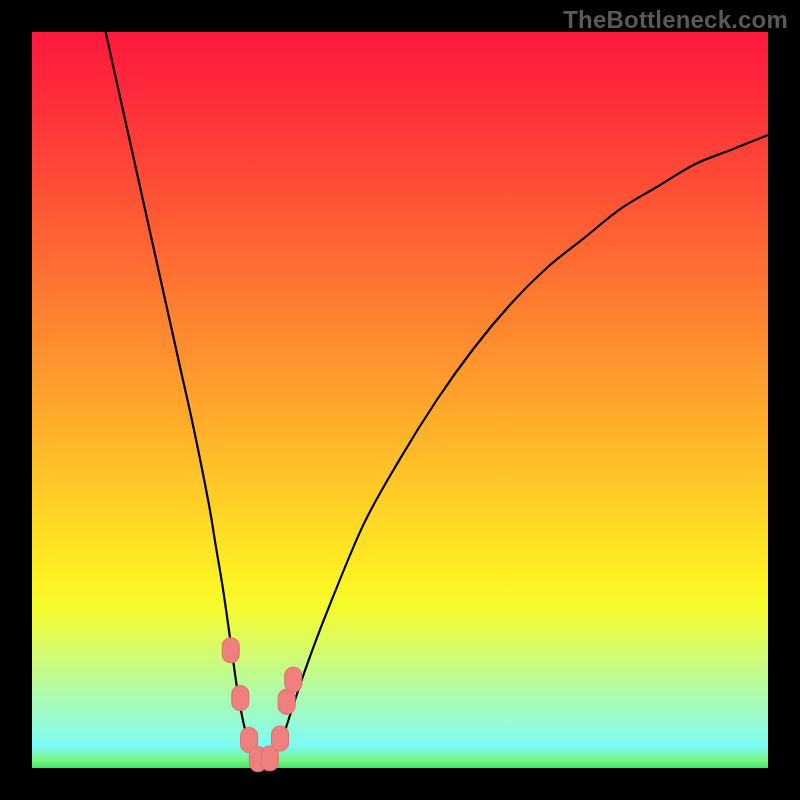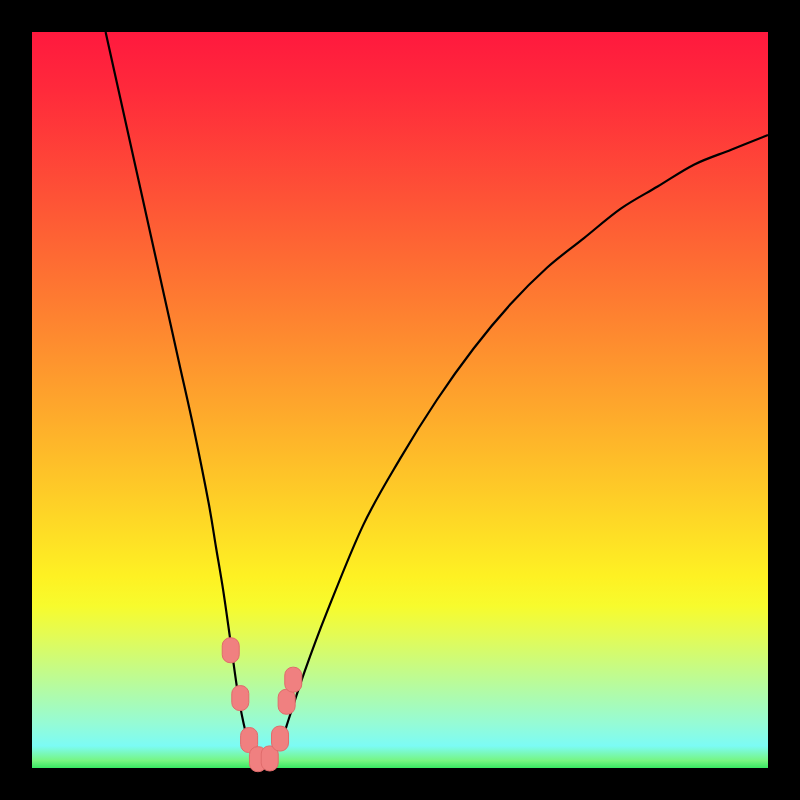--- a/index.html
+++ b/index.html
@@ -61,20 +61,21 @@
     top: 0;
     width: 736px;
     height: 736px;
     overflow: visible;
   }
 </style>
 </head>
 <body>
 
 <div class="frame">
+  <div class="brand">TheBottleneck.com</div>
   <div class="plot">
     <svg class="curve" viewBox="0 0 736 736" preserveAspectRatio="none">
       <path id="curve-path" fill="none" stroke="#000000" stroke-width="2.2" d="M 73.60000000000001,0 C 76.05333333333334,11.040000000000001 83.41333333333333,44.16000000000001 88.32,66.24000000000001 C 93.22666666666666,88.32000000000001 98.13333333333334,110.40000000000002 103.04,132.48000000000002 C 107.94666666666667,154.56000000000003 112.85333333333334,176.64000000000004 117.76,198.72000000000003 C 122.66666666666667,220.8 127.57333333333332,242.88 132.48,264.96 C 137.38666666666666,287.03999999999996 142.29333333333335,309.12 147.20000000000002,331.2 C 152.10666666666668,353.28 157.01333333333332,374.1333333333333 161.92,397.44 C 166.82666666666665,420.74666666666667 172.95999999999998,451.41333333333336 176.64,471.04 C 180.32,490.6666666666667 181.54666666666665,500.48 184,515.2 C 186.45333333333335,529.9200000000001 188.90666666666667,543.4133333333334 191.36,559.36 C 193.81333333333336,575.3066666666666 196.2666666666667,593.7066666666667 198.72000000000003,610.88 C 201.17333333333335,628.0533333333333 203.6266666666667,647.68 206.08,662.4 C 208.53333333333333,677.12 210.98666666666668,689.3866666666668 213.44,699.2 C 215.89333333333332,709.0133333333333 218.34666666666664,716.3733333333333 220.79999999999998,721.28 C 223.25333333333333,726.1866666666666 225.70666666666665,727.4133333333333 228.16,728.64 C 230.61333333333334,729.8666666666667 233.06666666666666,729.8666666666667 235.52,728.64 C 237.97333333333336,727.4133333333333 240.42666666666668,724.96 242.88000000000002,721.28 C 245.33333333333337,717.5999999999999 247.7866666666667,712.6933333333333 250.24,706.56 C 252.69333333333333,700.4266666666666 253.91999999999996,695.52 257.59999999999997,684.48 C 261.28,673.44 266.18666666666667,657.4933333333332 272.32,640.3199999999999 C 278.4533333333333,623.1466666666666 284.5866666666667,605.9733333333334 294.40000000000003,581.44 C 304.21333333333337,556.9066666666668 318.93333333333334,518.88 331.2,493.12 C 343.46666666666664,467.36 355.73333333333335,447.73333333333335 368,426.88 C 380.26666666666665,406.02666666666664 392.53333333333336,386.4 404.8,368 C 417.06666666666666,349.6 429.3333333333333,332.4266666666667 441.59999999999997,316.48 C 453.8666666666666,300.53333333333336 466.1333333333334,285.81333333333333 478.40000000000003,272.32 C 490.6666666666667,258.82666666666665 502.9333333333333,246.55999999999997 515.1999999999999,235.51999999999998 C 527.4666666666666,224.48 539.7333333333333,215.89333333333337 552,206.08000000000004 C 564.2666666666667,196.2666666666667 576.5333333333334,185.22666666666666 588.8000000000001,176.64 C 601.0666666666667,168.0533333333333 613.3333333333334,161.91999999999993 625.6,154.55999999999995 C 637.8666666666667,147.19999999999996 650.1333333333333,138.61333333333334 662.4,132.48000000000002 C 674.6666666666666,126.34666666666669 686.9333333333333,122.66666666666667 699.1999999999999,117.75999999999999 C 711.4666666666666,112.85333333333331 729.8666666666667,105.4933333333333 736,103.03999999999996"></path>
       <g id="markers">
           <rect x="190.22000000000003" y="605.74" width="17" height="25" rx="8" fill="#f08080" stroke="#e06b6b" stroke-width="1"></rect>
           <rect x="199.788" y="653.58" width="17" height="25" rx="8" fill="#f08080" stroke="#e06b6b" stroke-width="1"></rect>
           <rect x="208.61999999999998" y="695.532" width="17" height="25" rx="8" fill="#f08080" stroke="#e06b6b" stroke-width="1"></rect>
           <rect x="217.452" y="714.668" width="17" height="25" rx="8" fill="#f08080" stroke="#e06b6b" stroke-width="1"></rect>
           <rect x="229.22799999999995" y="713.932" width="17" height="25" rx="8" fill="#f08080" stroke="#e06b6b" stroke-width="1"></rect>
           <rect x="239.532" y="694.06" width="17" height="25" rx="8" fill="#f08080" stroke="#e06b6b" stroke-width="1"></rect>

